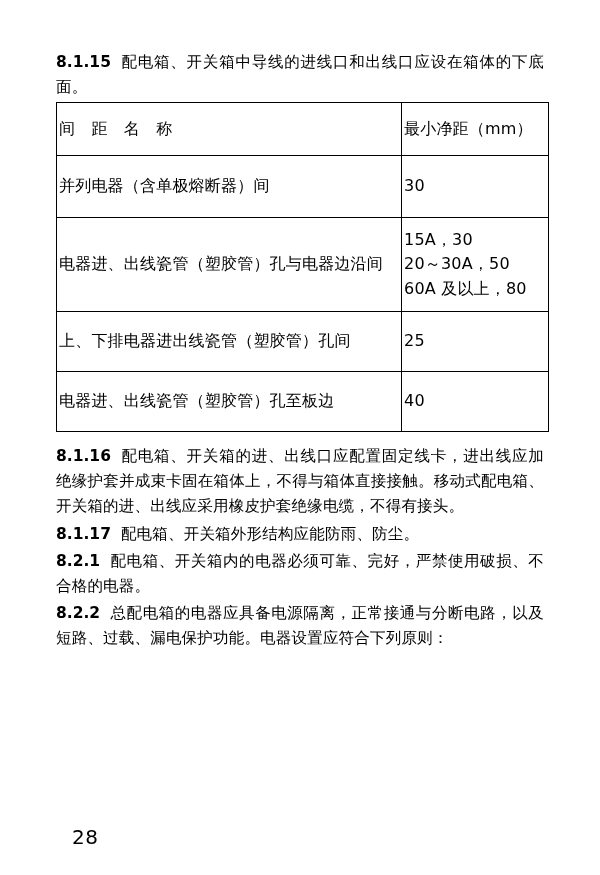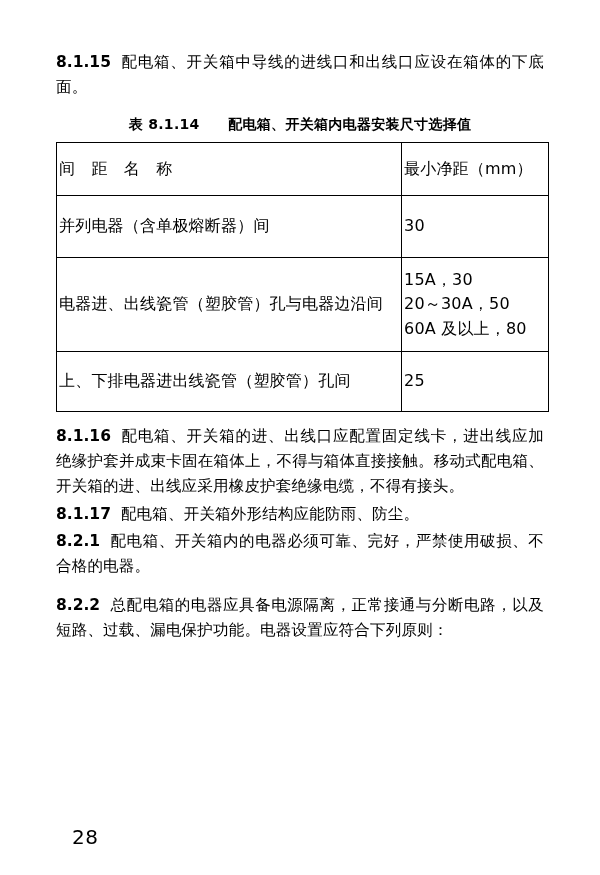--- a/index.html
+++ b/index.html
@@ -75,21 +75,21 @@
     text-align: center;
     font-size: 16.5px;
     font-weight: bold;
     margin: 18px 0 14px 0;
     letter-spacing: 1px;
   }
   .sec-title .sp { display: inline-block; width: 14px; }
   .block-16 { margin-top: 12px; }
   .block-17 { margin-top: 2px; }
   .block-821 { margin-top: 2px; }
-  .block-822 { margin-top: 14px; }
+  .block-822 { margin-top: 2px; }
   .pagenum {
     position: absolute;
     left: 72px;
     bottom: 26px;
     font-size: 20px;
     letter-spacing: 0.5px;
   }
   .multi {
     display: block;
   }
@@ -97,21 +97,20 @@
 </style>
 </head>
 <body>
 
 <div class="page">
 
   <p class="para">
     <span class="num">8.1.15</span><span class="gap"></span><span>配电箱、开关箱中导线的进线口和出线口应设在箱体的下底面。</span>
   </p>
 
-  <div class="tbl-caption">表 8.1.14　　配电箱、开关箱内电器安装尺寸选择值</div>
 
   <table class="spec">
     <tbody>
         <tr class="head r-h">
       <td class="c1">间　距　名　称</td>
       <td class="c2">最小净距（mm）</td>
     </tr>
     <tr class="r-1">
       <td class="c1">并列电器（含单极熔断器）间</td>
       <td class="c2">30</td>
@@ -122,20 +121,24 @@
         <span class="multi">
           <span>15A，30</span>
           <span>20～30A，50</span>
           <span>60A 及以上，80</span>
         </span>
       </td>
     </tr>
     <tr class="r-3">
       <td class="c1">上、下排电器进出线瓷管（塑胶管）孔间</td>
       <td class="c2">25</td>
+    </tr>
+    <tr class="r-4">
+      <td class="c1">电器进、出线瓷管（塑胶管）孔至板边</td>
+      <td class="c2">40</td>
     </tr>
   </tbody>
     </table>
 
   <p class="para block-16">
     <span class="num">8.1.16</span><span class="gap"></span><span>配电箱、开关箱的进、出线口应配置固定线卡，进出线应加绝缘护套并成束卡固在箱体上，不得与箱体直接接触。移动式配电箱、开关箱的进、出线应采用橡皮护套绝缘电缆，不得有接头。</span>
   </p>
 
   <p class="para block-17">
     <span class="num">8.1.17</span><span class="gap"></span><span>配电箱、开关箱外形结构应能防雨、防尘。</span>

